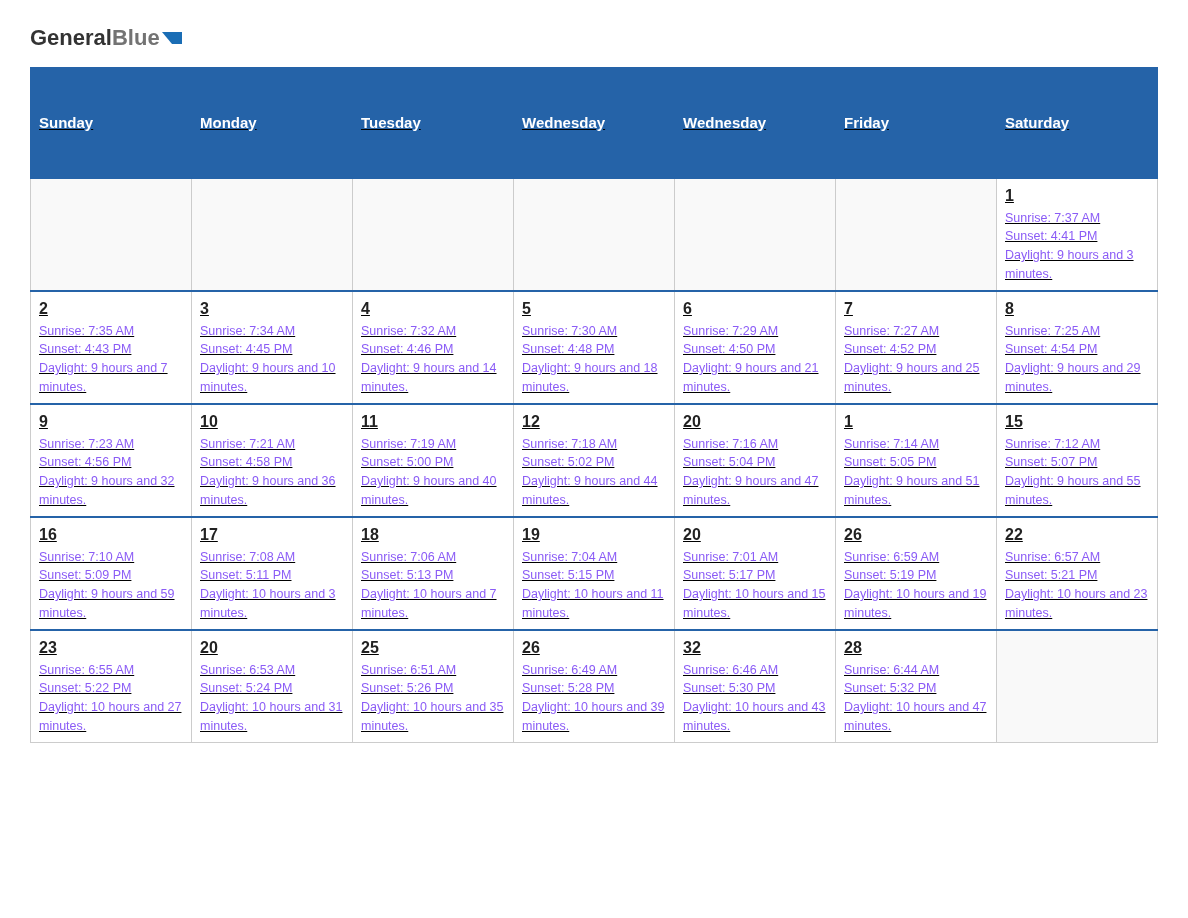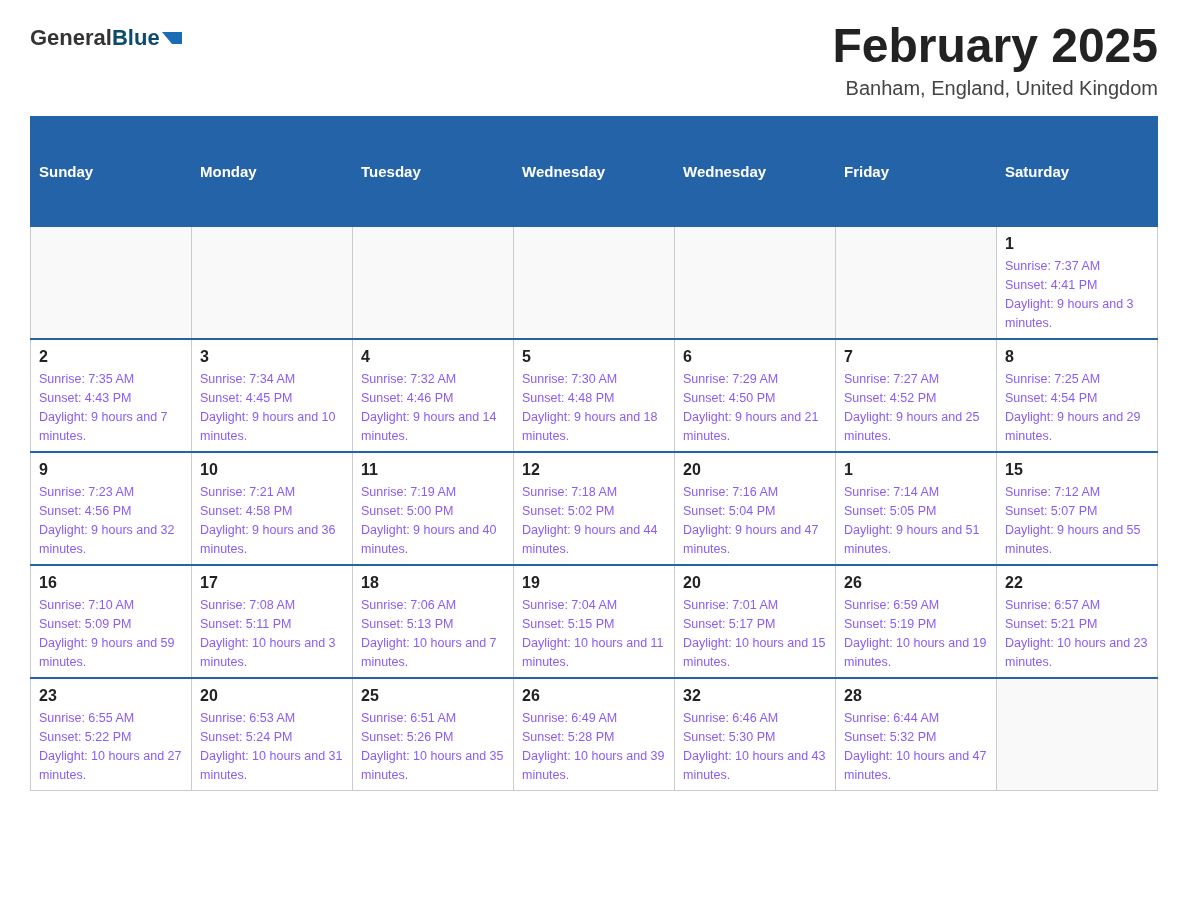--- a/index.html
+++ b/index.html
@@ -23,21 +23,21 @@
       padding-top: 5px;
     }
     .logo-general {
       font-size: 22px;
       font-weight: bold;
       color: #333;
     }
     .logo-blue {
       font-size: 22px;
       font-weight: bold;
-      color: #0c4a6e;
+      color: #737373;
       display: flex;
       align-items: center;
     }
     .logo-triangle {
       width: 0;
       height: 0;
       border-left: 10px solid transparent;
       border-right: 10px solid #1a6db5;
       border-top: 12px solid #1a6db5;
       display: inline-block;
@@ -55,20 +55,21 @@
     }
     .location {
       font-size: 20px;
       color: #444;
       margin-top: 4px;
     }
     table {
       width: 100%;
       border-collapse: collapse;
       margin-top: 16px;
+      text-decoration: underline;
     }
     thead th {
       background-color: #2563a8;
       color: #fff;
       font-size: 15px;
       font-weight: bold;
       padding: 10px 8px;
       text-align: left;
       border: 1px solid #2563a8;
     }
@@ -110,24 +111,20 @@
 </head>
 <body>
 
 <div class="header">
   <div class="logo">
     <span class="logo-general">General</span>
     <span class="logo-blue">
       <span>Blue</span>
       <span class="logo-triangle"></span>
     </span>
-  </div>
-  <div class="title-block">
-    <div class="month-title">February 2025</div>
-    <div class="location">Banham, England, United Kingdom</div>
   </div>
 </div>
 
 <table>
   <thead>
     <tr>
       <th>Sunday</th>
       <th>Monday</th>
       <th>Tuesday</th>
       <th>Wednesday</th>

